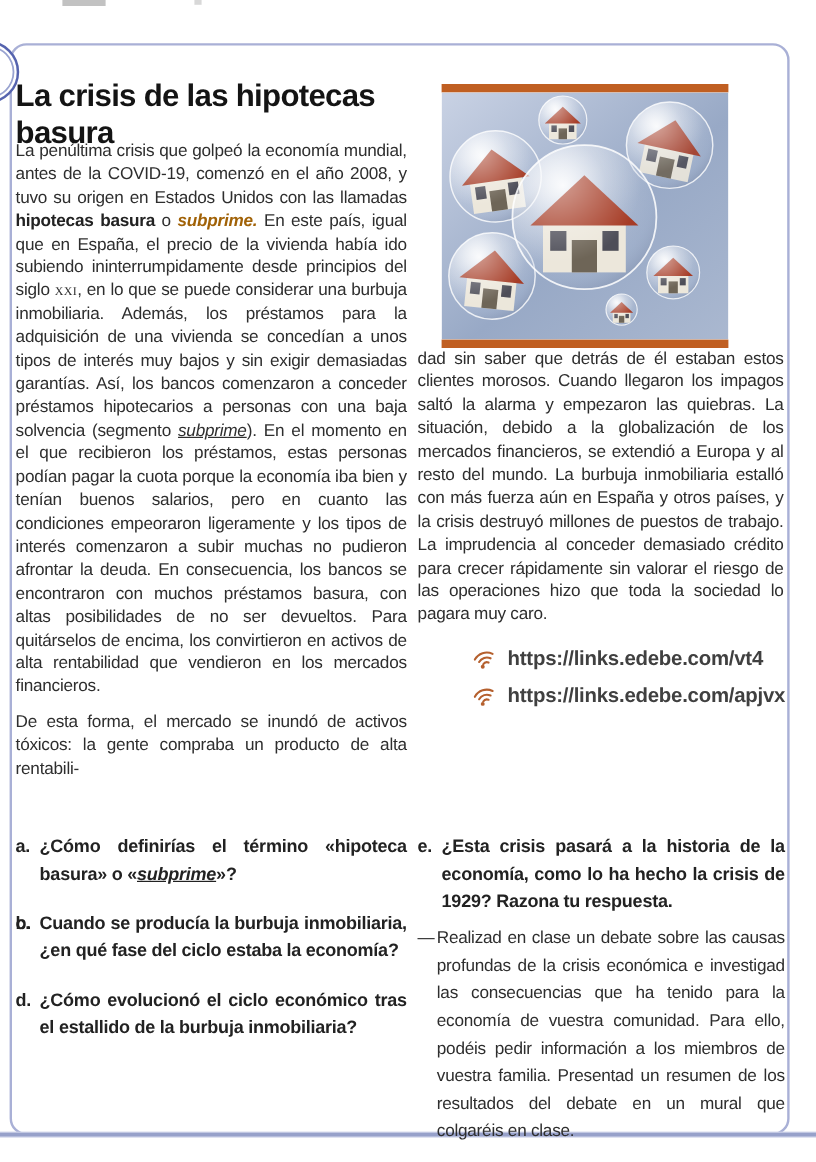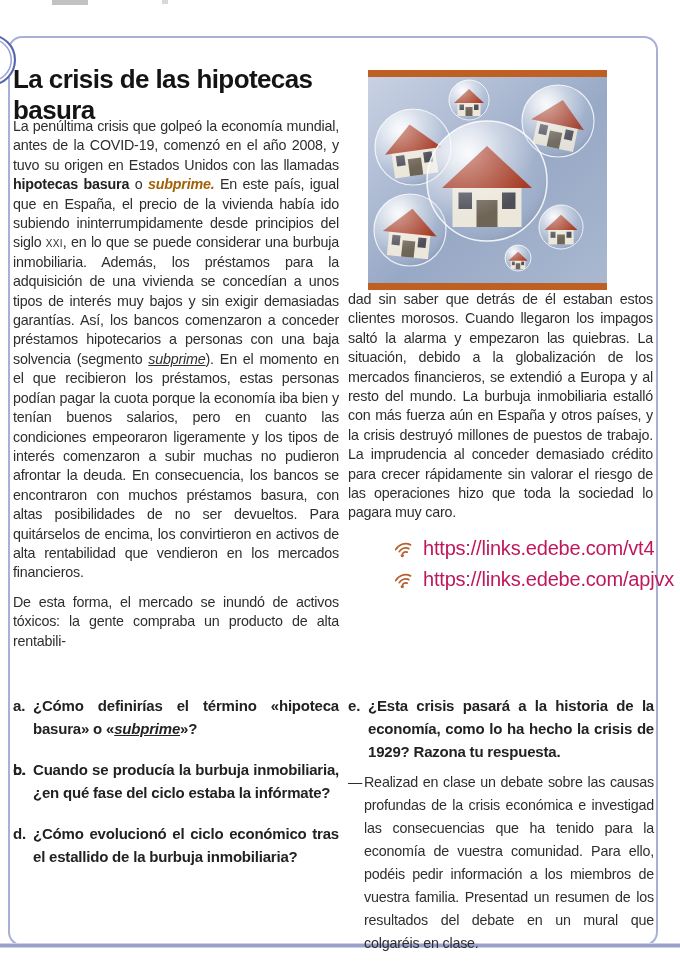--- a/index.html
+++ b/index.html
@@ -47,27 +47,27 @@
   
   .col { position:absolute; font-size:14.3px; line-height:19.4px; text-align:justify; color:#2e2e2e; letter-spacing:-0.2px; }
   .col-1 { left:13px;  top:117px; width:326px; }
   .col-2 { left:348px; top:290px; width:305px; }
   .col p + p { margin-top:10px; }
   .col-2 .p2 { margin-top:34px; }
 
   .seg-b  { font-weight:700; color:#222; }
   .seg-i  { font-style:italic;text-decoration:underline; }
   .seg-bi { font-weight:700; font-style:italic; color:#a16207; }
-  .seg-sc { font-variant:small-caps; letter-spacing:.3px; }
+  .seg-sc { font-variant:small-caps; letter-spacing:.3px;font-family:Liberation Serif, serif; }
 
   
   .links { margin-top:16px; }
   .link-row { display:flex; align-items:center; margin-left:45px; margin-top:12px; }
   .link-row .wifi { width:21px; height:19px; margin-right:9px; flex:0 0 auto; }
-  .link-row .url { font-size:20px; font-weight:400; color:#be185d; letter-spacing:-0.2px; }
+  .link-row .url { font-size:17px; font-weight:700; color:#404040; letter-spacing:-0.2px; }
 
   
   .q-col { position:absolute; top:694px; }
   .q-col.left  { left:13px;  width:326px; }
   .q-col.right { left:348px; width:306px; }
   .q-item {
     position:relative; padding-left:20px; text-align:justify;
     font-size:15px; font-weight:700; color:#222;
     line-height:23px; letter-spacing:-0.2px;
   }
@@ -194,21 +194,21 @@
   <div class="q-col left">
     <div class="q-item">
       <span class="q-marker">a.</span>
       <span class="q-text"><span>¿Cómo definirías el término «hipoteca basura» o «</span><span class="seg-i">subprime</span><span>»?</span></span>
     </div>
     <div class="q-item">
       <span class="q-marker">b.</span>
     </div>
     <div class="q-item">
       <span class="q-marker">c.</span>
-      <span class="q-text"><span>Cuando se producía la burbuja inmobiliaria, ¿en qué fase del ciclo estaba la infórmate?</span></span>
+      <span class="q-text"><span>Cuando se producía la burbuja inmobiliaria, ¿en qué fase del ciclo estaba la economía?</span></span>
     </div>
     <div class="q-item">
       <span class="q-marker">d.</span>
       <span class="q-text"><span>¿Cómo evolucionó el ciclo económico tras el estallido de la burbuja inmobiliaria?</span></span>
     </div>
   </div>
 
   <div class="q-col right">
     <div class="q-item">
       <span class="q-marker">e.</span>

